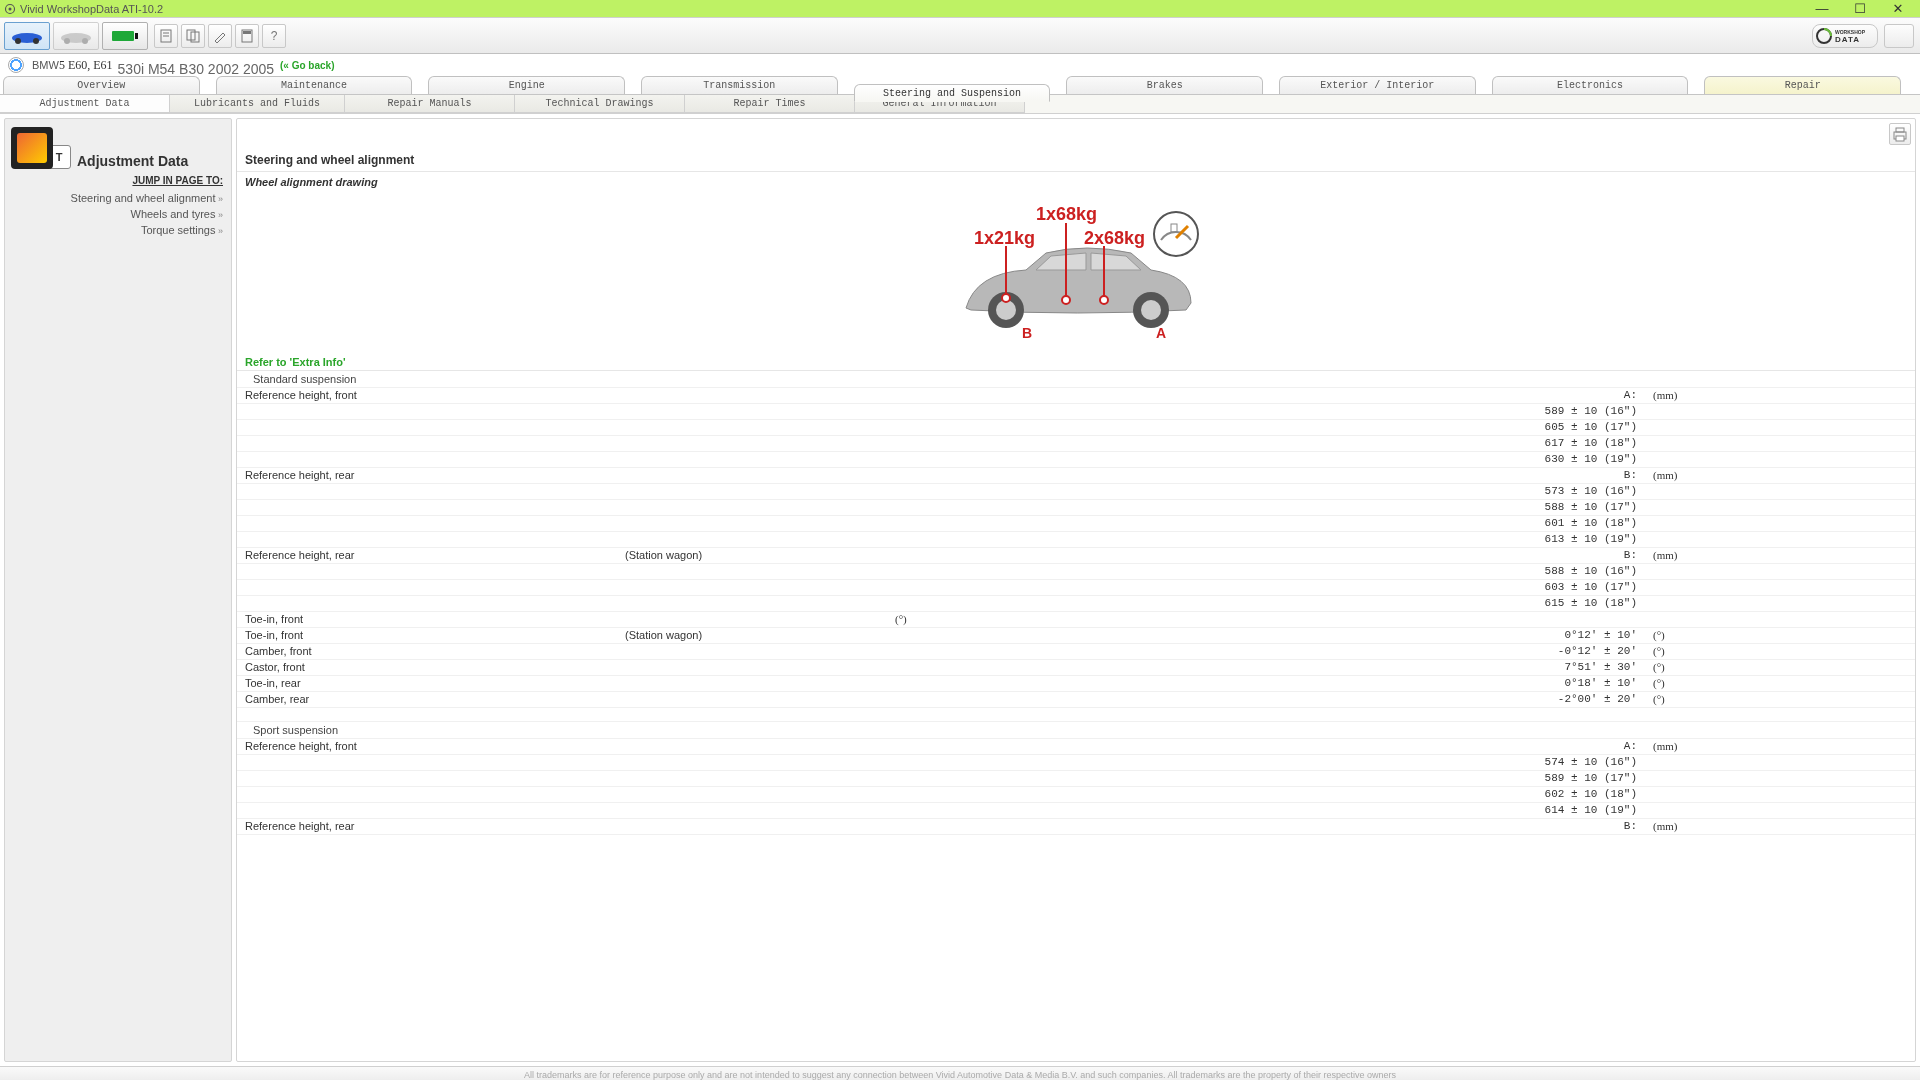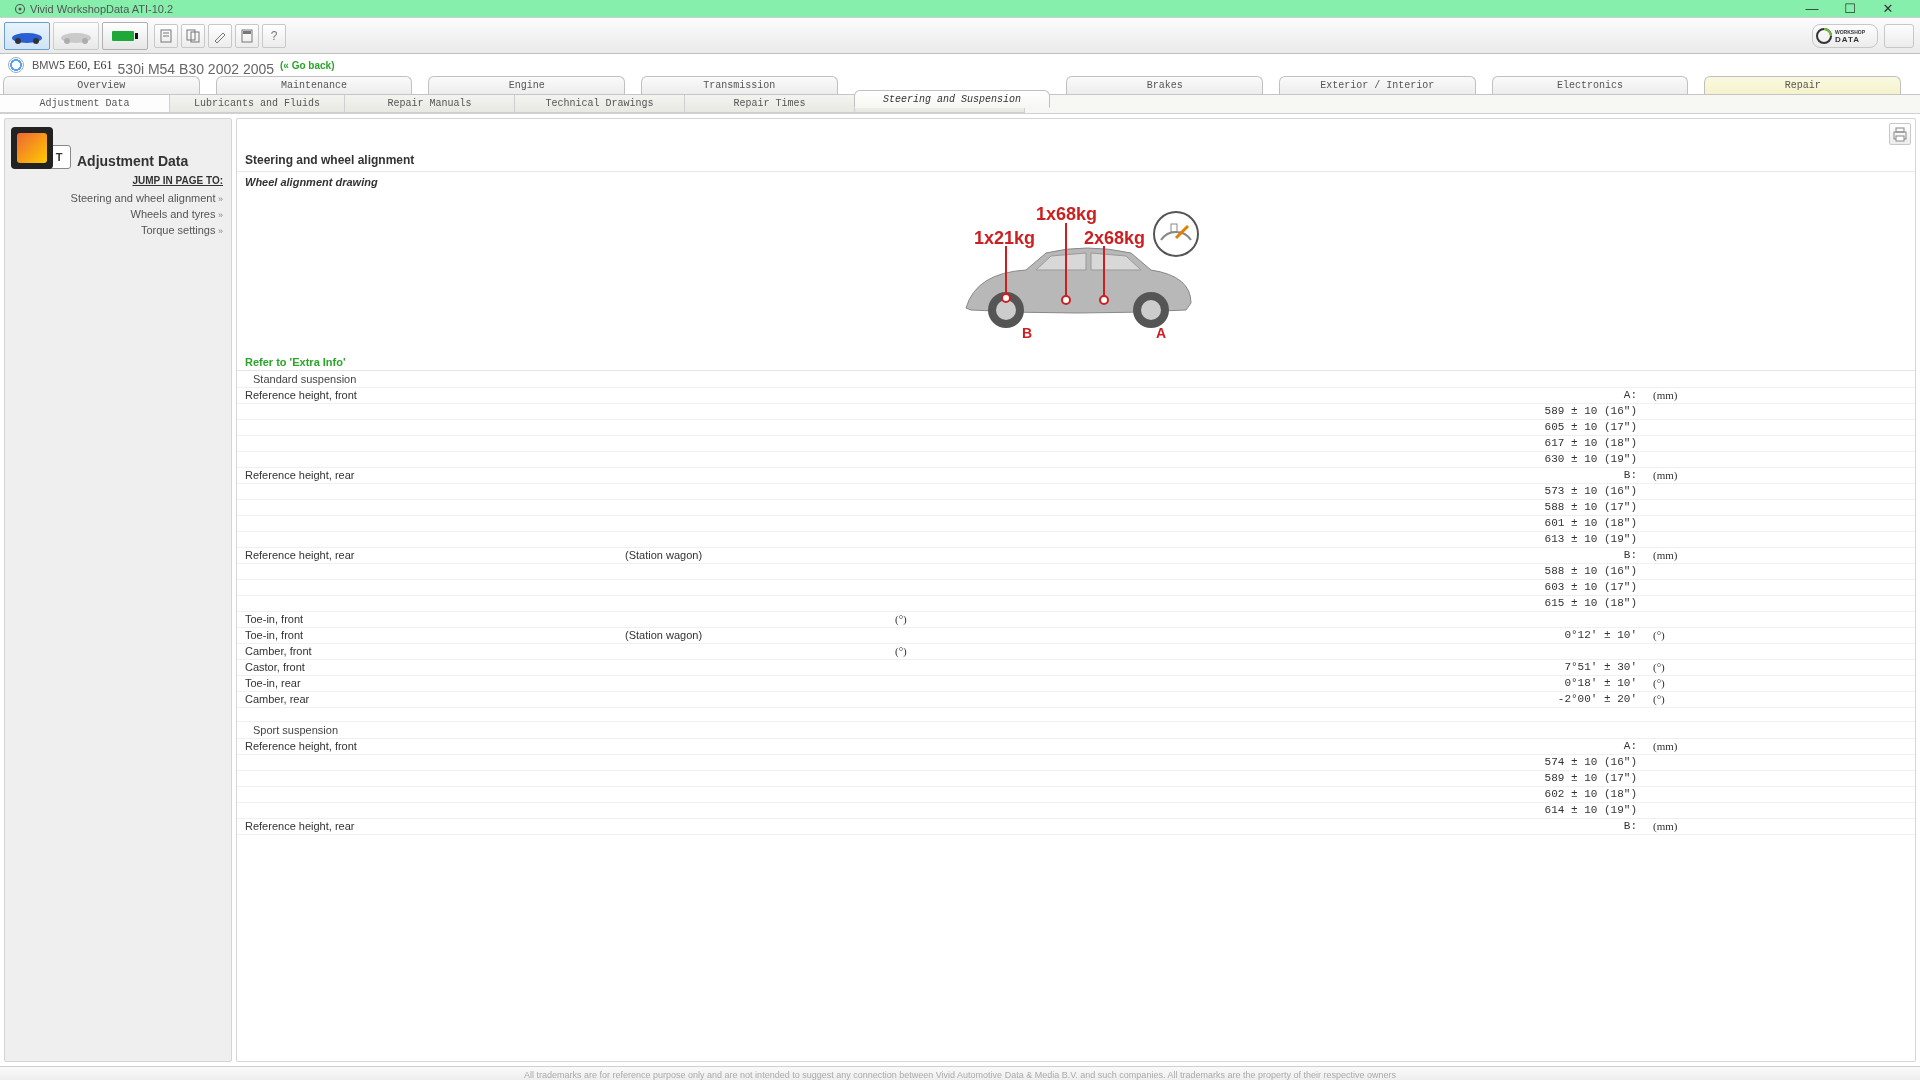--- a/index.html
+++ b/index.html
@@ -1,19 +1,19 @@
 <!DOCTYPE html>
 <html><head>
 <meta charset="utf-8">
 <style>
 * { margin: 0; padding: 0; box-sizing: border-box; }
 body { font-family: Tahoma, Geneva, sans-serif; font-size: 11px; background: #fff; color: #333; overflow: hidden; }
 
 
-.title-bar { height: 18px; background: #86efac; display: flex; align-items: center; padding: 0 14px; border-bottom: 1px solid #d0d0d0; }
+.title-bar { height: 18px; background: #bef264; display: flex; align-items: center; padding: 0 4px; border-bottom: 1px solid #d0d0d0; }
 .title-bar .app-icon { width: 12px; height: 12px; margin-right: 4px; }
 .title-bar .title { font-size: 11px; color: #555; }
 .title-bar .win-controls { margin-left: auto; display: flex; gap: 14px; padding-right: 6px; }
 .title-bar .win-controls span { font-size: 13px; color: #333; cursor: default; width: 24px; text-align: center; }
 
 
 .toolbar { height: 36px; background: linear-gradient(#fcfcfc, #eaeaea); border-bottom: 1px solid #c0c0c0; display: flex; align-items: center; padding-left: 4px; }
 .tb-btn { width: 46px; height: 28px; border: 1px solid #b0b0b0; border-radius: 2px; margin-right: 3px; background: linear-gradient(#fff,#e6e6e6); display: flex; align-items: center; justify-content: center; }
 .tb-btn.active { border-color: #6aa0d0; background: linear-gradient(#e8f2fb,#cfe4f6); }
 .tb-btn.disabled { opacity: .55; }
@@ -26,21 +26,21 @@
 
 .vehicle-row { height: 22px; display: flex; align-items: center; padding: 0 8px; background: #fff; }
 .vehicle-row .logo { width: 16px; height: 16px; border-radius: 50%; border: 1px solid #aaa; margin-right: 8px; background: radial-gradient(circle at 50% 50%, #fff 0 40%, #4da3ff 41% 60%, #fff 61%);}
 .vehicle-row .model { font-size: 12px; font-family: Georgia, serif; color: #333; }
 .vehicle-row .variant { font-size: 14px; color: #666; margin-left: 5px; margin-top: 8px; }
 .vehicle-row .goback { font-size: 10px; color: #2aa52a; margin-left: 6px; font-weight: bold; cursor: pointer; }
 
 
 .tabs { display: flex; background: #fff; border-bottom: 1px solid #c5c5c5; padding: 0 3px; }
 .tab { flex: 1; height: 18px; border: 1px solid #c0c0c0; border-bottom: none; border-radius: 6px 6px 0 0; background: linear-gradient(#fafafa,#ededed); font-size: 10px; font-family: "Courier New", monospace; display: flex; align-items:center; justify-content:center; margin-right: 16px; color: #555; cursor: pointer; }
-.tab.active { background: linear-gradient(#fff,#f7f7f3); border-bottom: 1px solid #f7f7f3; position: relative; top: 14px; color: #333; font-style: italic; }
+.tab.active { background: linear-gradient(#fff,#f7f7f3); border-bottom: 1px solid #f7f7f3; position: relative; top: 8px; color: #333; }
 .tab.index { background: linear-gradient(#faf9e0,#f5f3cc); color: #555; }
 
 
 .subtabs { display: flex; background: #f7f7f3; border-bottom: 1px solid #d0d0d0; }
 .subtab { flex: 0 0 auto; min-width: 170px; height: 18px; border-right: 1px solid #d0d0d0; border-bottom: 1px solid #d0d0d0; background: linear-gradient(#f3f3ef,#e9e9e4); font-size: 10px; font-family: "Courier New", monospace; display: flex; align-items:center; justify-content:center; color: #555; cursor: pointer; padding: 0 24px; }
 .subtab.active { background: #fdfdfd; }
 
 
 .workspace { display: flex; height: calc(1080px - 18px - 36px - 22px - 18px - 18px - 16px); background: #fff; }
 .sidebar { width: 228px; background: #efefef; border-right: 1px solid #d5d5d5; margin: 4px; border: 1px solid #d5d5d5; border-radius: 2px; display: flex; flex-direction: column; }
@@ -336,20 +336,21 @@
           </div>
           <div class="data-row">
             <div class="c1">Toe-in, front</div>
             <div class="c2">(Station wagon)</div>
             <div class="c3">0°12' ± 10'</div>
             <div class="c4">(°)</div>
           </div>
           <div class="data-row">
             <div class="c1">Camber, front</div>
             <div class="c2"></div>
+            <div class="c3">-0°12' ± 20'</div>
             <div class="c4">(°)</div>
           </div>
           <div class="data-row">
             <div class="c1">Castor, front</div>
             <div class="c2"></div>
             <div class="c3">7°51' ± 30'</div>
             <div class="c4">(°)</div>
           </div>
           <div class="data-row">
             <div class="c1">Toe-in, rear</div>

